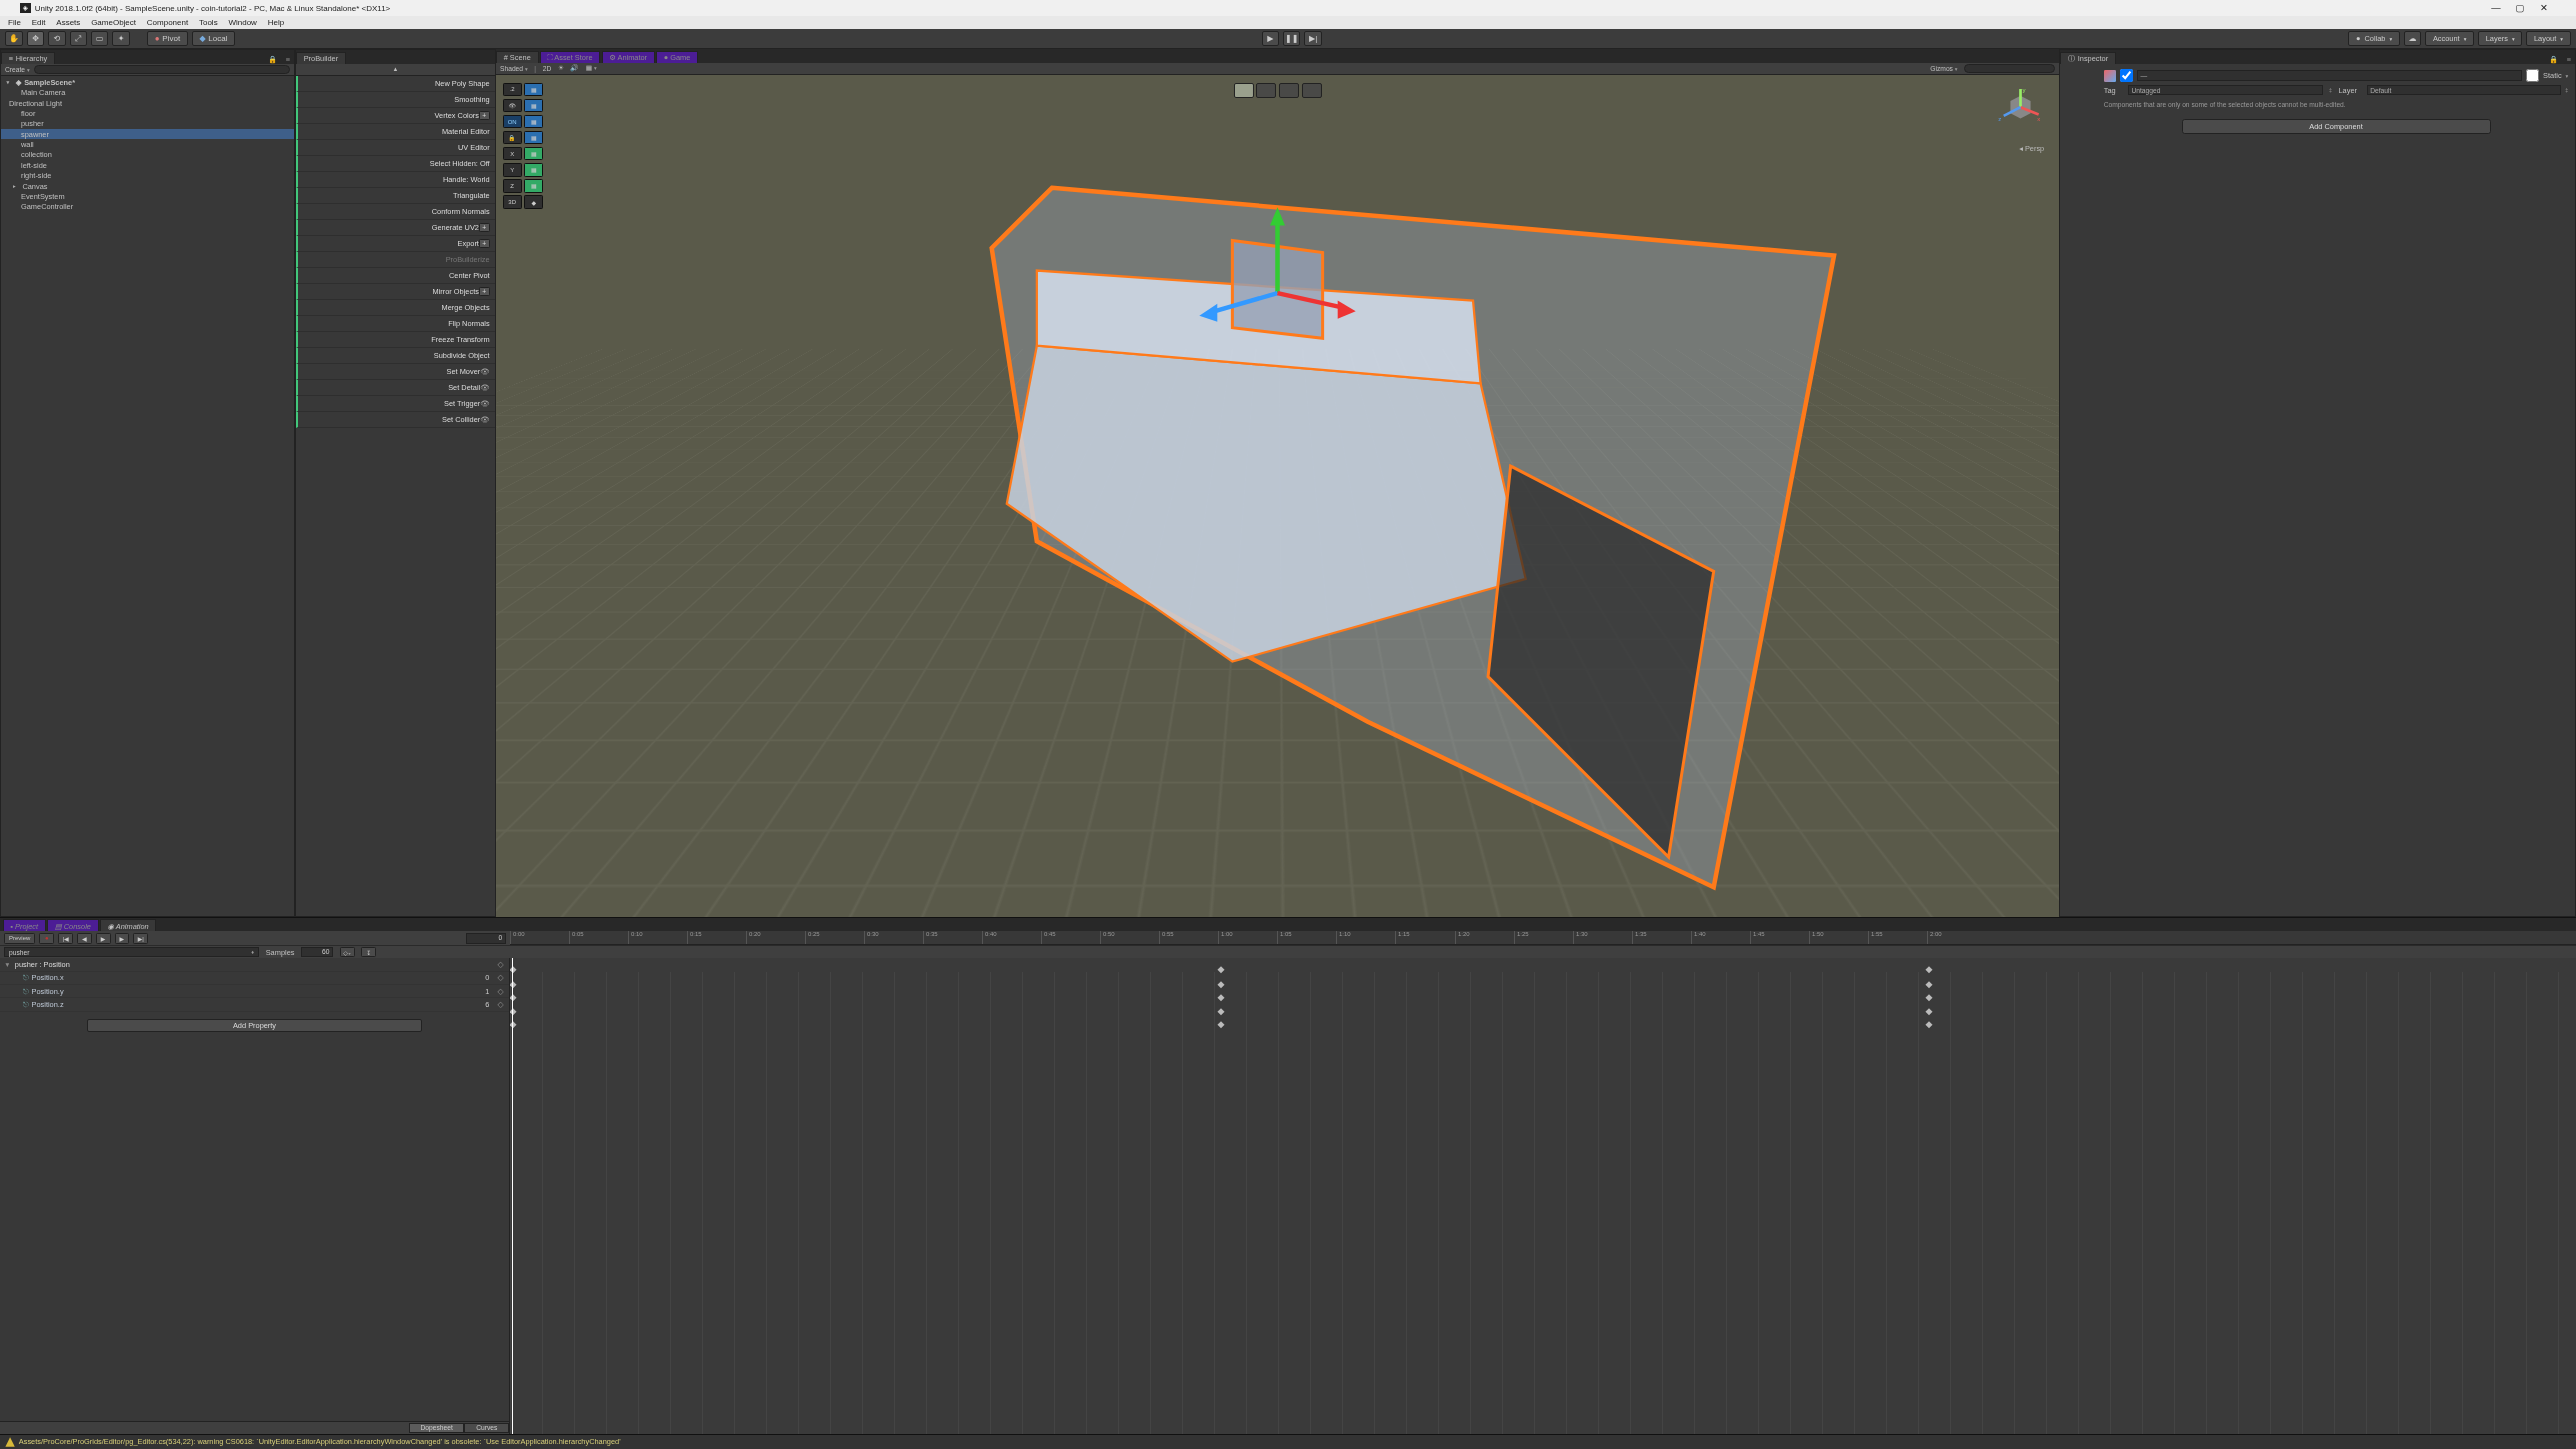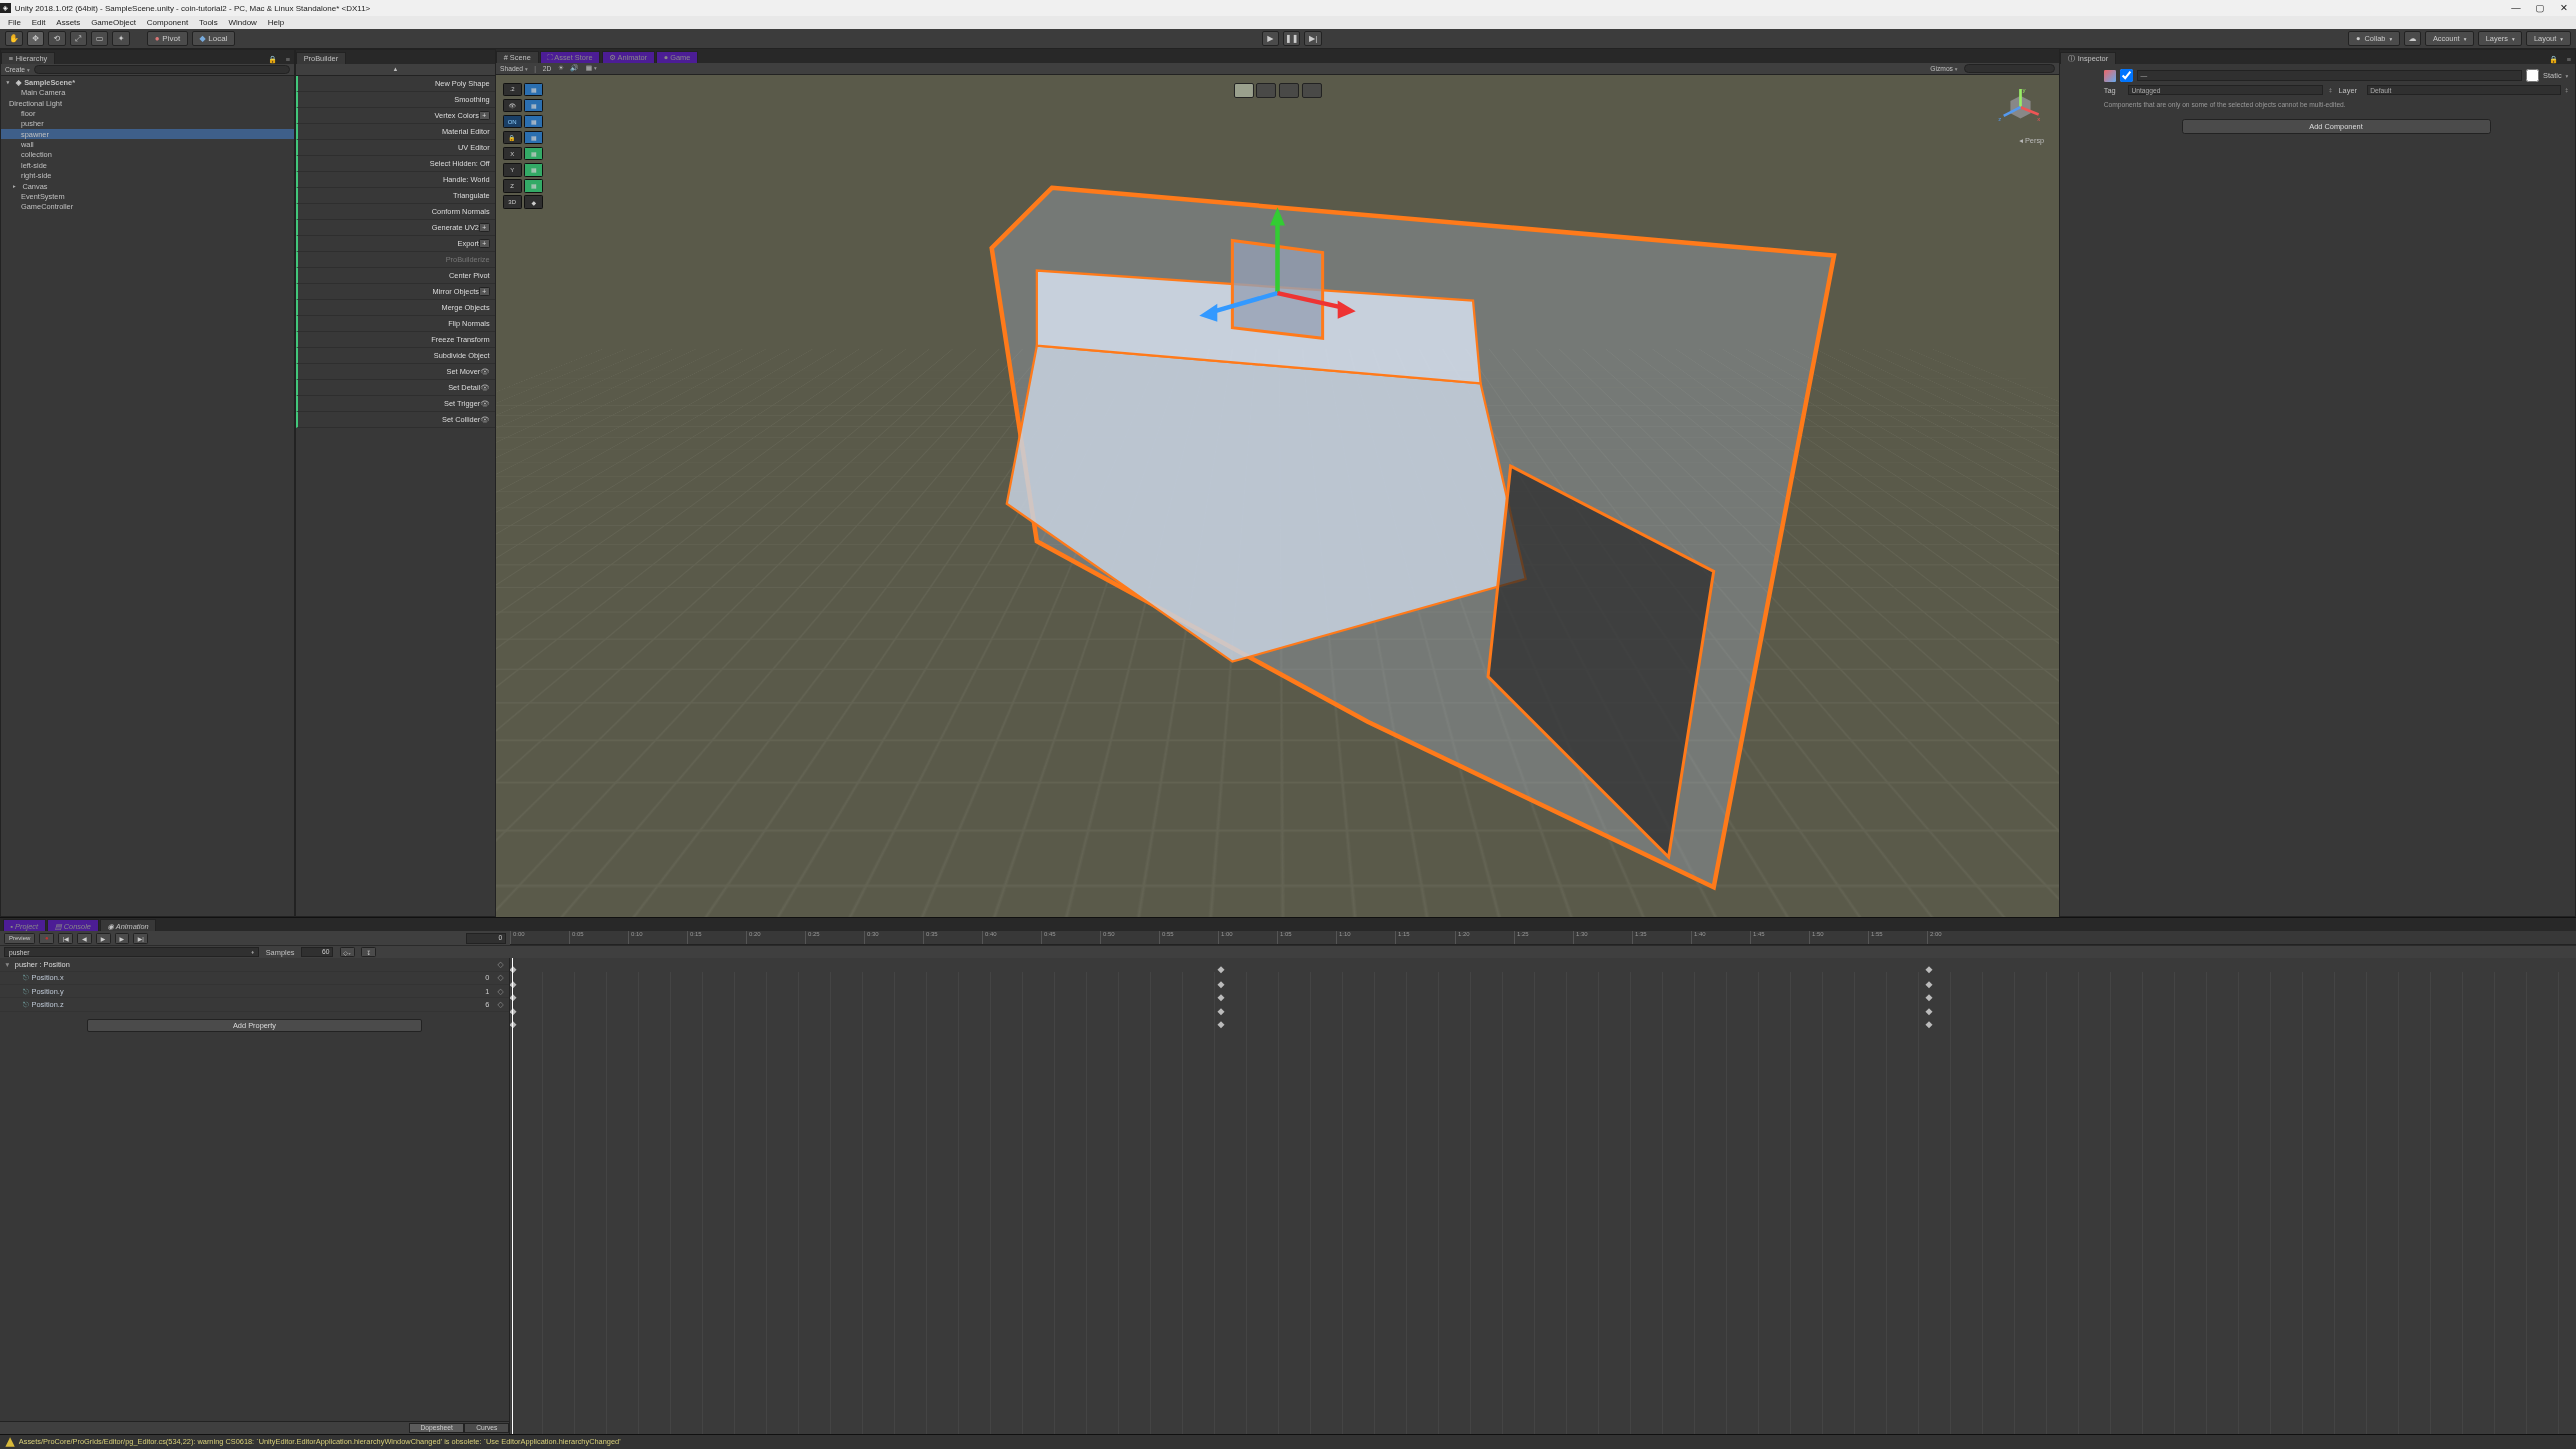--- a/index.html
+++ b/index.html
@@ -1,17 +1,17 @@
 <!DOCTYPE html>
 <html style="font-size:10.7px"><head>
 <meta charset="utf-8">
 <style>
 * { margin:0; padding:0; box-sizing:border-box; font-family:Arial,Helvetica,sans-serif; }
 body { background:#383838; color:#c0c0c0; font-size:7.4px; overflow:hidden; width:2576px; height:1449px; transform-origin:0 0; }
-.title-bar { height:16px; background:#f0f0f0; color:#222; display:flex; align-items:center; padding:0 0; font-size:8px; }
+.title-bar { height:16px; background:#f0f0f0; color:#222; display:flex; align-items:center; padding:0 20px; font-size:8px; }
 .title-bar .app-icon { width:10.7px; height:10.7px; background:#222; margin-right:4px; display:flex; align-items:center; justify-content:center; }
 .title-bar .title { flex:1; }
 .title-bar .win-btn { width:24px; height:13.4px; display:flex; align-items:center; justify-content:center; font-size:9.4px; color:#222; }
 .menu-bar { height:13.4px; background:#e8e8e8; color:#222; display:flex; align-items:center; padding:0 2.7px; font-size:8px; gap:0; }
 .menu-bar .mi { padding:1.3px 5.4px; }
 .editor { position:relative; height:calc(100% - 29.5px); background:#383838; display:flex; flex-direction:column; }
 .top-toolbar { height:20px; background:#3c3c3c; border-bottom:0.7px solid #222; display:flex; align-items:center; padding:0 5.4px; gap:4px; }
 .tool-btn { width:17.4px; height:14.8px; background:#4b4b4b; border:0.7px solid #222; border-radius:2px; display:flex; align-items:center; justify-content:center; color:#ccc; font-size:8px; }
 .tool-btn.group { width:auto; padding:0 6.7px; gap:2.7px; }
 .tool-btn.active { background:#5f5f5f; }
@@ -36,21 +36,21 @@
 .pb-item.dim { color:#777; }
 .pb-item .plus { width:10.7px; height:9.4px; background:#555; border:0.7px solid #222; border-radius:1.3px; text-align:center; line-height:8px; font-size:6.7px; }
 .pb-item .eye { font-size:7.4px; color:#aaa; }
 .center { flex:1; display:flex; flex-direction:column; }
 .center-tabs { height:13.4px; background:#282828; display:flex; align-items:flex-end; gap:1.3px; }
 .scene-toolbar { height:12px; background:#3f3f3f; border-bottom:0.7px solid #222; display:flex; align-items:center; padding:0 4px; gap:6.7px; font-size:6.7px; }
 .scene-view { flex:1; position:relative; background:#5a5a4a; overflow:hidden; }
 .grid { position:absolute; inset:0; background-image:linear-gradient(#6a6a5a 0.7px,transparent 0.7px),linear-gradient(90deg,#6a6a5a 0.7px,transparent 0.7px); background-size:27px 27px; transform:perspective(805px) rotateX(58deg) scale(1.6); transform-origin:50% 60%; opacity:.55; }
 .overlay-icons { position:absolute; top:10.7px; right:14.8px; text-align:right; }
 .gizmo-cube { width:47px; height:47px; position:relative; margin-left:auto; }
-.persp { color:#bbb; font-size:7.4px; margin-top:4px; }
+.persp { color:#bbb; font-size:7.4px; margin-top:12px; }
 .scene-btns { position:absolute; top:8px; left:50%; transform:translateX(-50%); display:flex; gap:2.7px; }
 .scene-btns .sb { width:20px; height:14.8px; background:rgba(70,70,70,.85); border:0.7px solid #222; border-radius:2px; }
 .scene-btns .sb.active { background:#9aa08d; }
 .left-gadgets { position:absolute; top:8px; left:6.7px; display:flex; flex-direction:column; gap:2.7px; }
 .left-gadgets .row { display:flex; gap:2.7px; }
 .left-gadgets .g { width:19px; height:13.4px; background:#2f2f2f; border:0.7px solid #111; border-radius:1.3px; color:#ccc; font-size:6px; display:flex; align-items:center; justify-content:center; }
 .left-gadgets .g.blue { background:#2b6fb0; }
 .left-gadgets .g.on { background:#1a3f66; color:#8fd0ff; }
 .inspector { width:517px; }
 .insp-body { flex:1; padding:4px 6.7px;margin-left:37px; }

